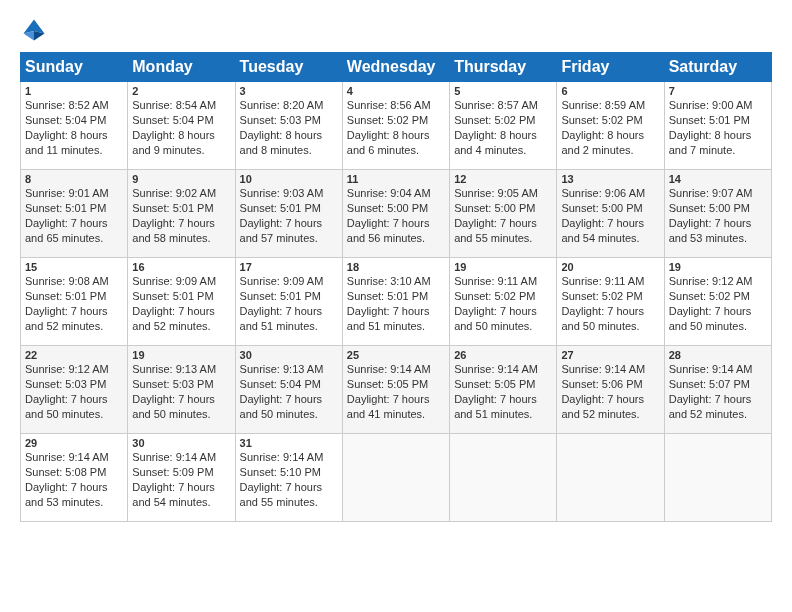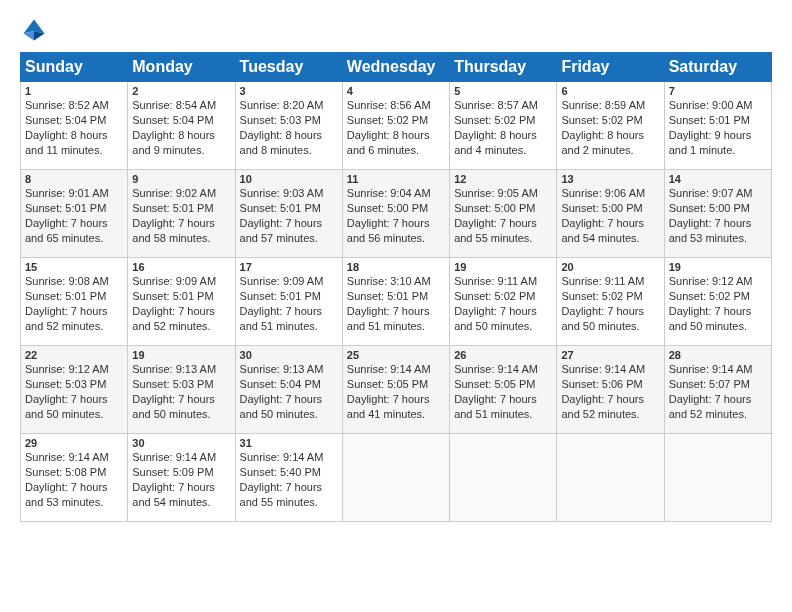--- a/index.html
+++ b/index.html
@@ -174,21 +174,21 @@
           <span>Sunrise: 8:59 AM</span><br>
           <span>Sunset: 5:02 PM</span><br>
           <span>Daylight: 8 hours and 2 minutes.</span>
         </div>
           </td>
           <td>
         <span class="day-num">7</span>
         <div class="day-info">
           <span>Sunrise: 9:00 AM</span><br>
           <span>Sunset: 5:01 PM</span><br>
-          <span>Daylight: 9 hours and 1 minute.</span>
+          <span>Daylight: 8 hours and 7 minute.</span>
         </div>
           </td>
         </tr>
         <tr>
           <td>
         <span class="day-num">8</span>
         <div class="day-info">
           <span>Sunrise: 9:01 AM</span><br>
           <span>Sunset: 5:01 PM</span><br>
           <span>Daylight: 7 hours and 65 minutes.</span>
@@ -373,21 +373,21 @@
         <div class="day-info">
           <span>Sunrise: 9:14 AM</span><br>
           <span>Sunset: 5:09 PM</span><br>
           <span>Daylight: 7 hours and 54 minutes.</span>
         </div>
           </td>
           <td>
         <span class="day-num">31</span>
         <div class="day-info">
           <span>Sunrise: 9:14 AM</span><br>
-          <span>Sunset: 5:40 PM</span><br>
+          <span>Sunset: 5:10 PM</span><br>
           <span>Daylight: 7 hours and 55 minutes.</span>
         </div>
           </td>
           <td class="empty-cell"></td>
           <td class="empty-cell"></td>
           <td class="empty-cell"></td>
           <td class="empty-cell"></td>
         </tr>
       </tbody>
   </table>

